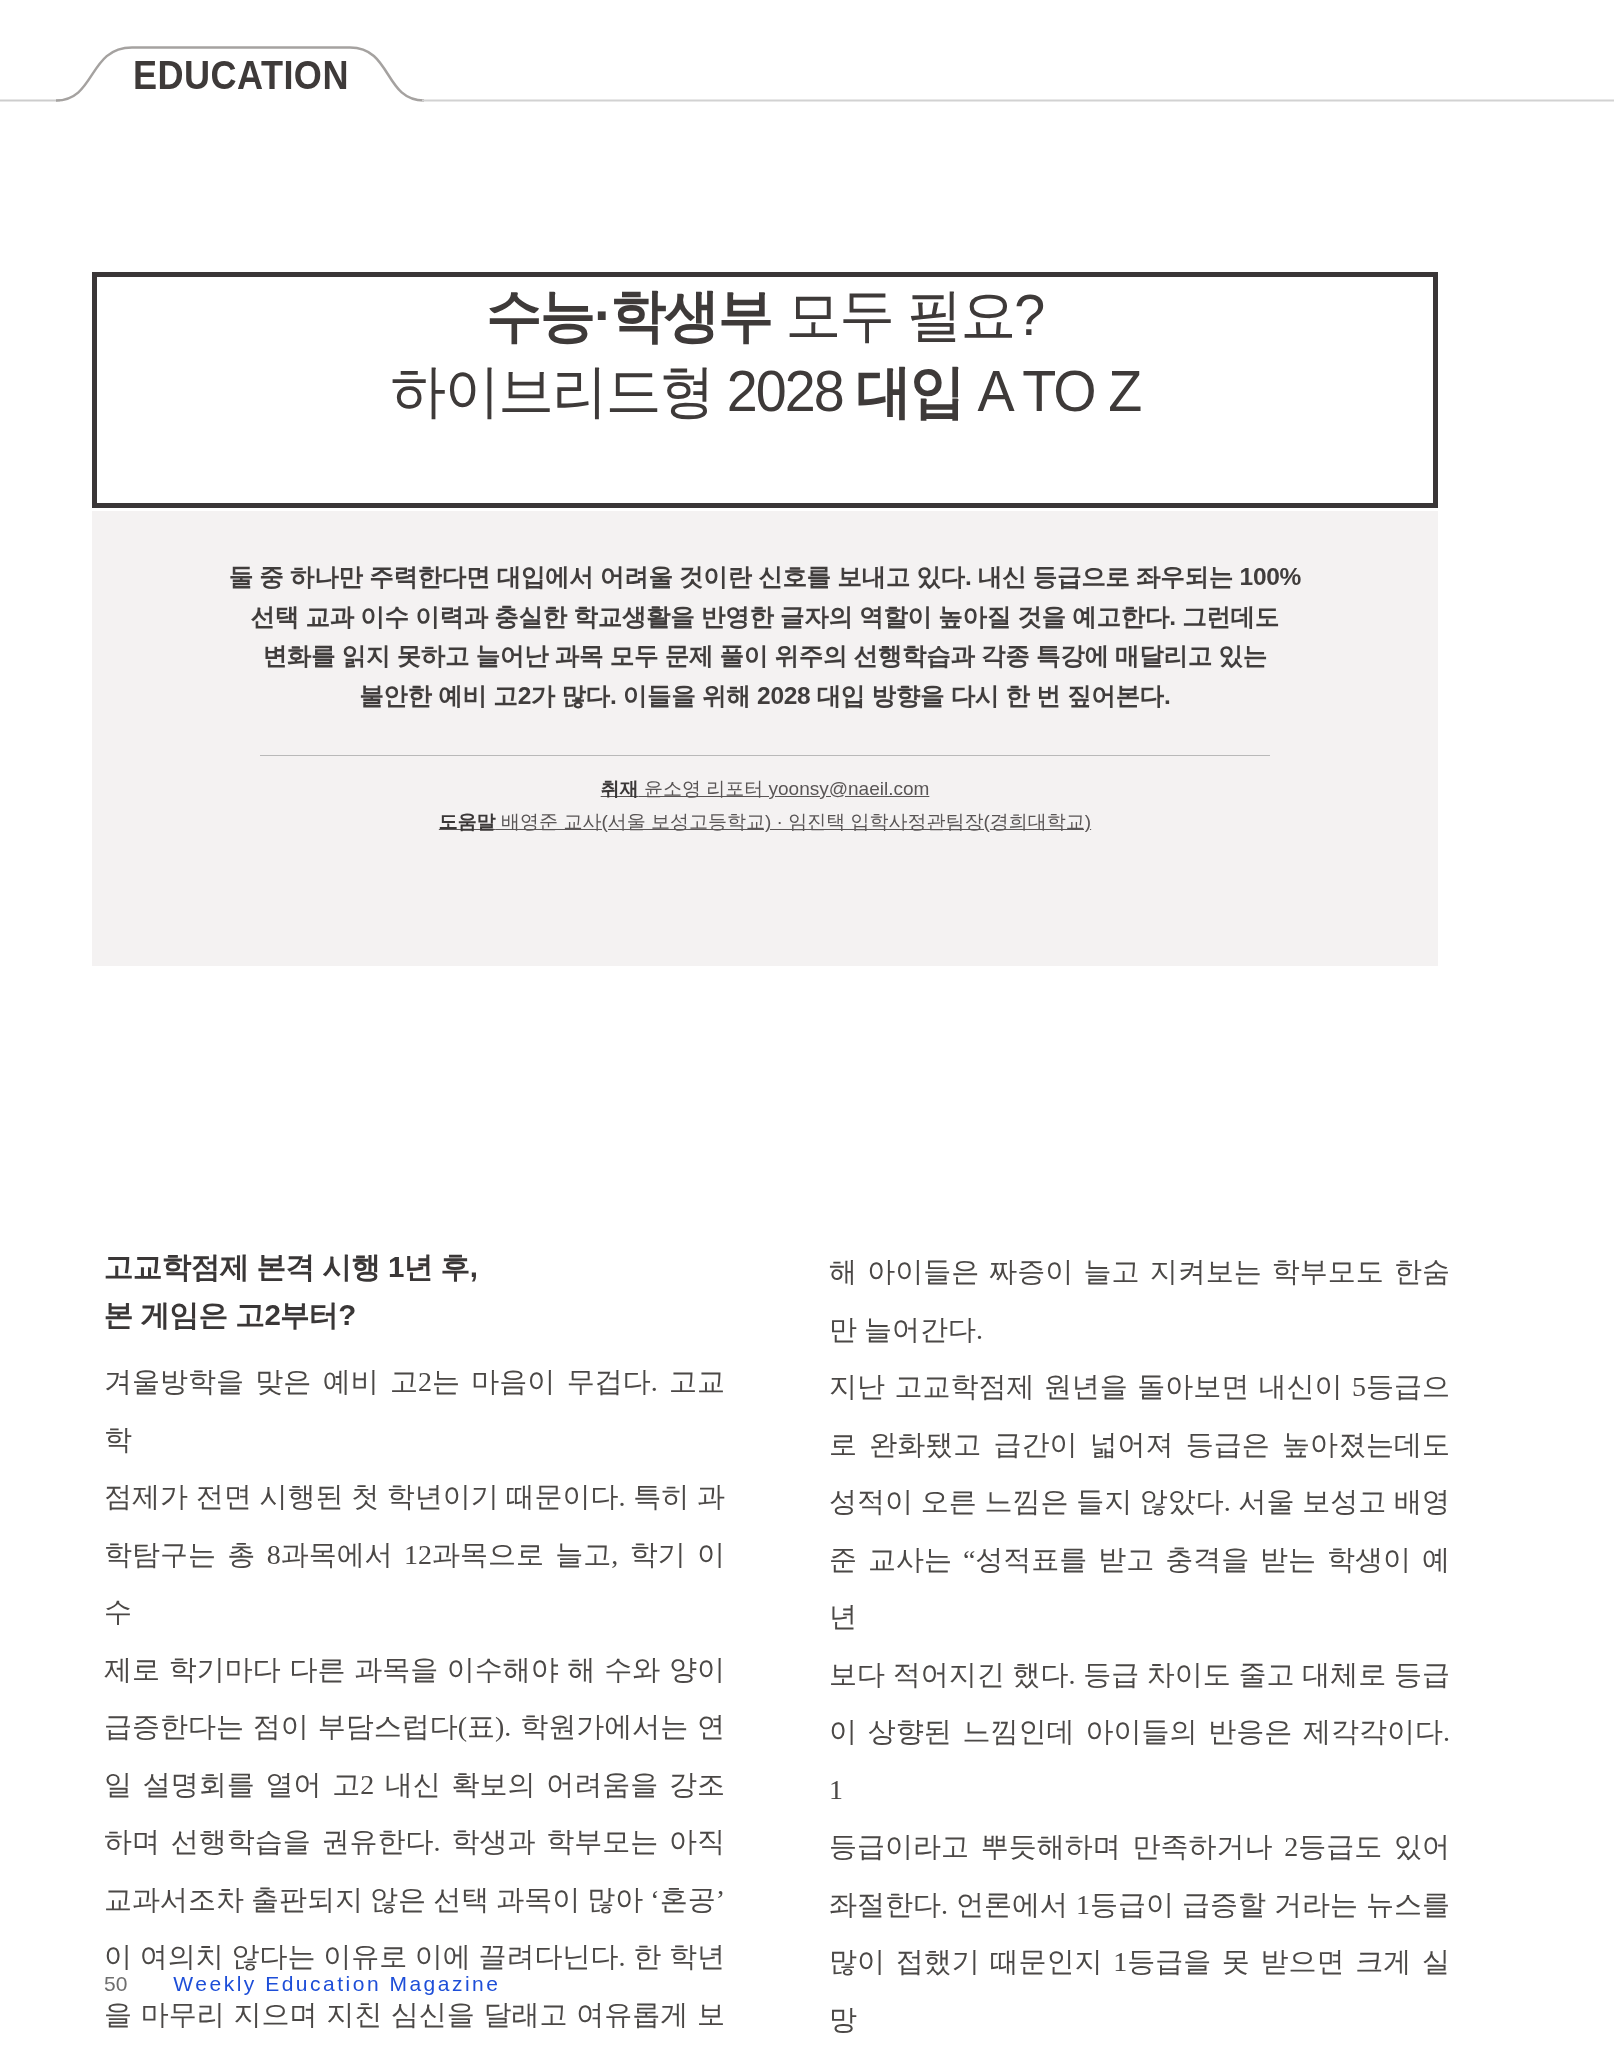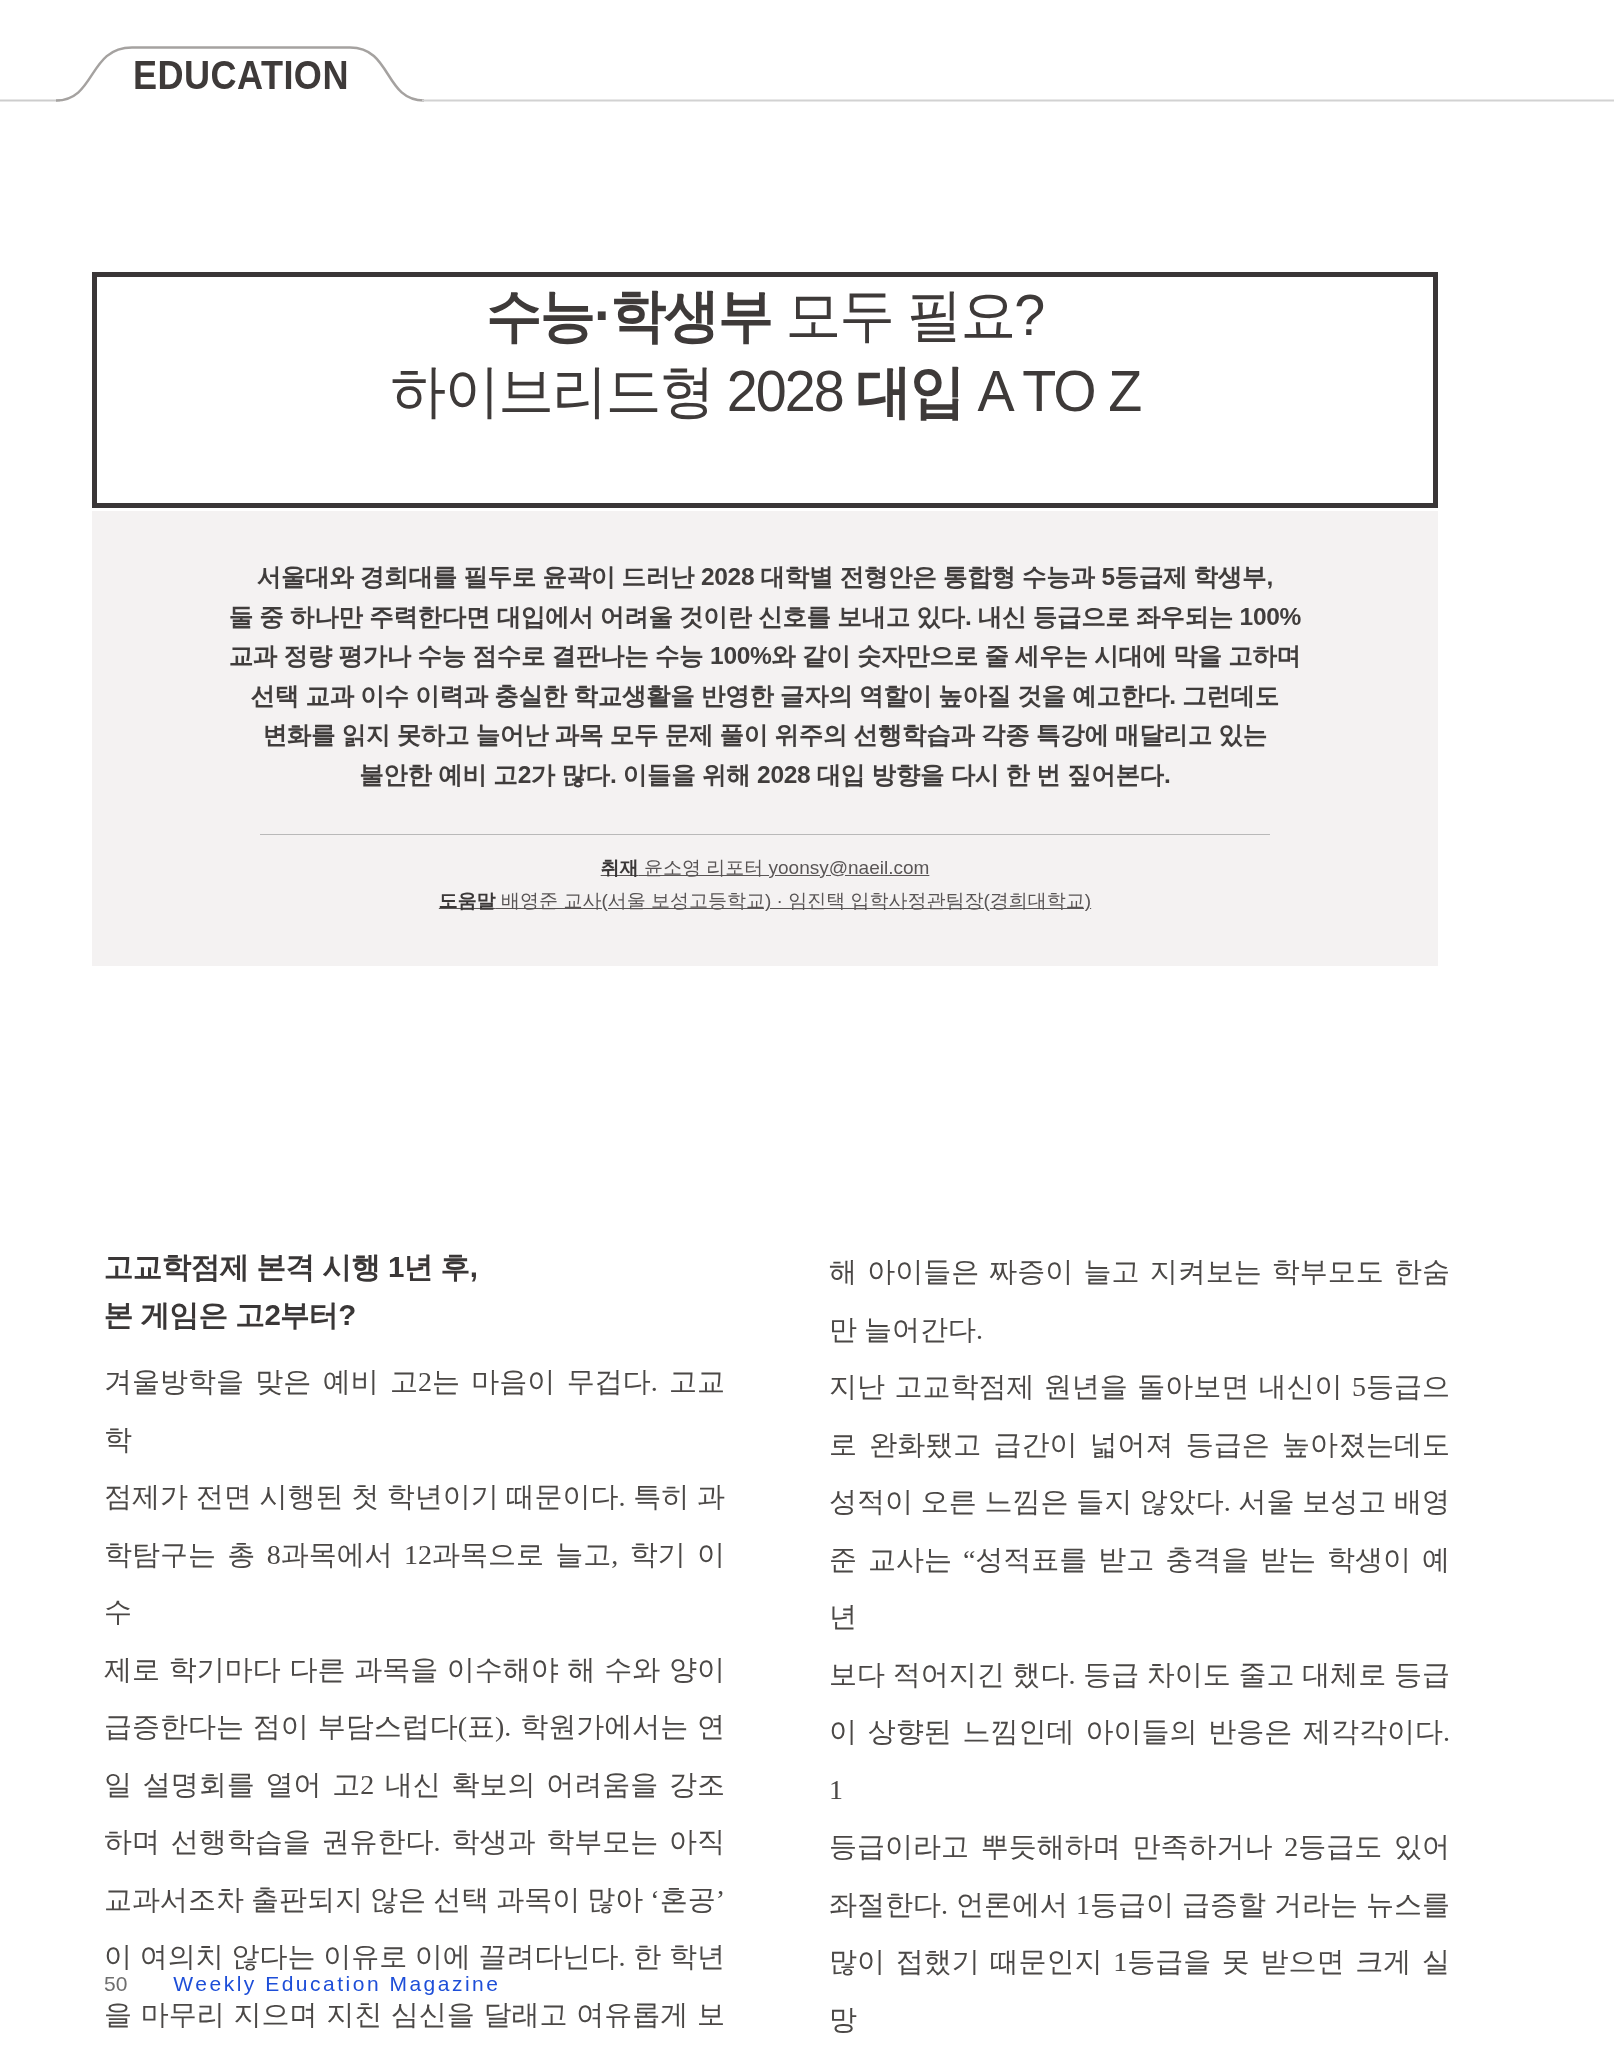--- a/index.html
+++ b/index.html
@@ -85,23 +85,21 @@
   <div class="brand">EDUCATION</div>
 
 
   <div class="title-box">
     <div class="title-line"><span class="t-bold">수능·학생부</span><span> 모두 필요?</span></div>
     <div class="title-line"><span>하이브리드형 2028 </span><span class="t-bold">대입</span><span> A TO Z</span></div>
   </div>
 
   <div class="intro-box">
     <div class="intro-text">
-      <div>서울대와 경희대를 필두로 윤곽이 드러난 2028 대학별 전형안은 통합형 수능과 5등급제 학생부,</div>
       <div>둘 중 하나만 주력한다면 대입에서 어려울 것이란 신호를 보내고 있다. 내신 등급으로 좌우되는 100%</div>
-      <div>교과 정량 평가나 수능 점수로 결판나는 수능 100%와 같이 숫자만으로 줄 세우는 시대에 막을 고하며</div>
       <div>선택 교과 이수 이력과 충실한 학교생활을 반영한 글자의 역할이  높아질 것을 예고한다. 그런데도</div>
       <div>변화를 읽지 못하고 늘어난 과목 모두 문제 풀이 위주의 선행학습과 각종 특강에 매달리고 있는</div>
       <div>불안한 예비 고2가 많다. 이들을 위해 2028 대입 방향을 다시 한 번 짚어본다.</div>
     </div>
     <div class="intro-divider"></div>
     <div class="byline">
       <div><span class="b-label">취재</span><span> 윤소영 리포터 yoonsy@naeil.com</span></div>
       <div><span class="b-label">도움말</span><span> 배영준 교사(서울 보성고등학교) · 임진택 입학사정관팀장(경희대학교)</span></div>
     </div>
   </div>

